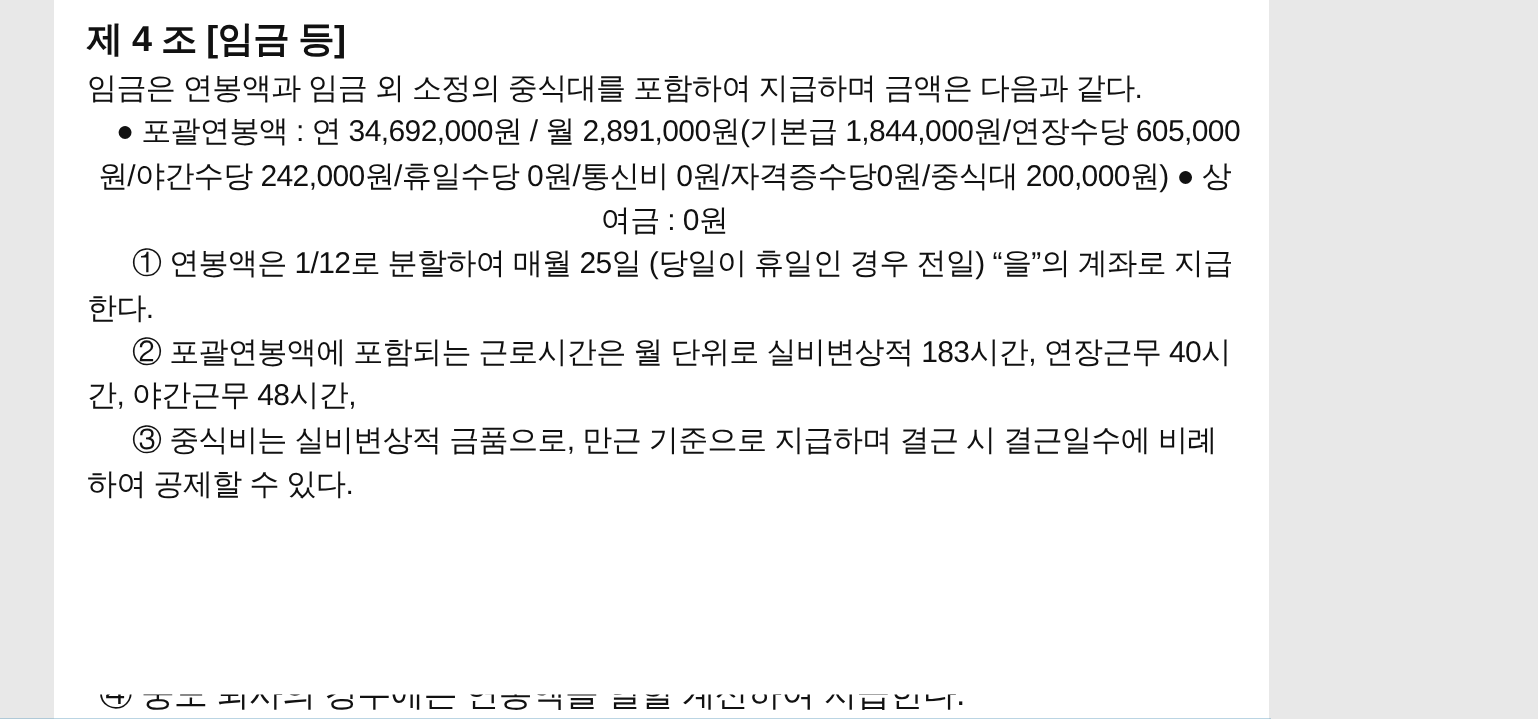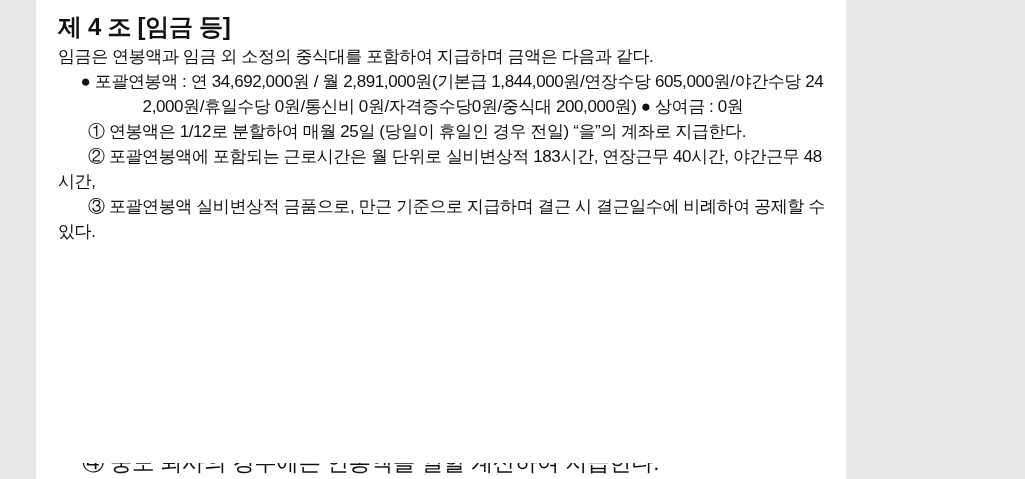--- a/index.html
+++ b/index.html
@@ -54,40 +54,40 @@
   }
   .heading {
     font-size: 24px;
     font-weight: bold;
     color: #111111;
     letter-spacing: -0.3px;
     line-height: 1.28;
     margin: 0 0 2px 0;
   }
   p.para {
-    font-size: 17px;
+    font-size: 20px;
     color: #111111;
     line-height: 1.47;
     letter-spacing: -0.4px;
     margin: 0;
     word-break: break-all;
   }
   p.indent {
     text-indent: 18px;
     text-align: center;
   }
   p.indent-big {
     text-indent: 30px;
   }
   p.indent-more {
     text-indent: 56px;
   }
   .clipped-row {
     position: absolute;
-    left: 16px;
+    left: 0;
     bottom: 0;
     width: 737px;
     height: 16px;
     overflow: hidden;
   }
   .clipped-row p {
     position: relative;
     top: -17px;
     font-size: 22.5px;
     color: #111111;
@@ -113,21 +113,21 @@
 
       <p class="para"> 임금은 연봉액과 임금 외 소정의 중식대를 포함하여 지급하며 금액은 다음과 같다.</p>
 
       <p class="para indent"> ● 포괄연봉액 : 연 34,692,000원 / 월 2,891,000원(기본급 1,844,000원/연장수당 605,000원/야간수당 242,000원/휴일수당 0원/통신비 0원/자격증수당0원/중식대 200,000원) ● 상여금 : 0원</p>
 
       <p class="para indent-big">① 연봉액은 1/12로 분할하여 매월 25일 (당일이 휴일인 경우 전일) “을”의 계좌로 지급한다.</p>
 
       <p class="para indent-big">② 포괄연봉액에 포함되는 근로시간은 월 단위로 실비변상적 183시간, 연장근무 40시간, 야간근무 48시간,</p>
 
 
-      <p class="para indent-big">③ 포괄연봉액 실비변상적 금품으로, 만근 기준으로 지급하며 결근 시 결근일수에 비례하여 공제할 수 있다.</p>
+      <p class="para indent-big">③ 중식비는 실비변상적 금품으로, 만근 기준으로 지급하며 결근 시 결근일수에 비례하여 공제할 수 있다.</p>
 
     </div>
 
     <div class="clipped-row">
       <p>④ 중도 퇴사의 경우에는 연봉액을 일할 계산하여 지급한다.</p>
     </div>
   </div>
 
 </div>
 

